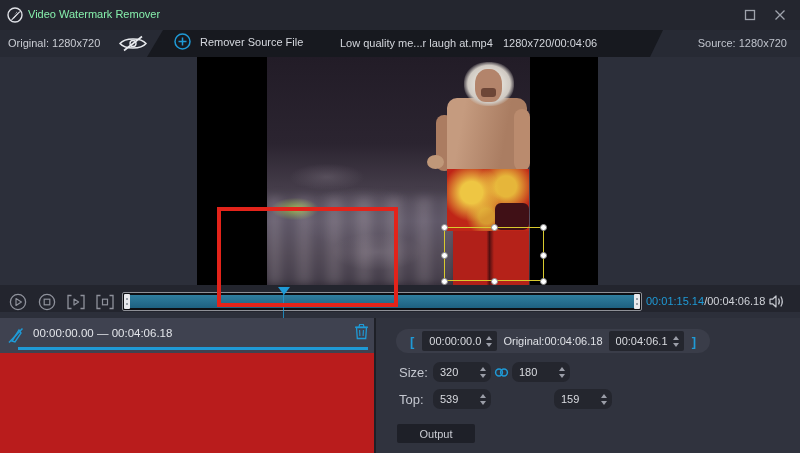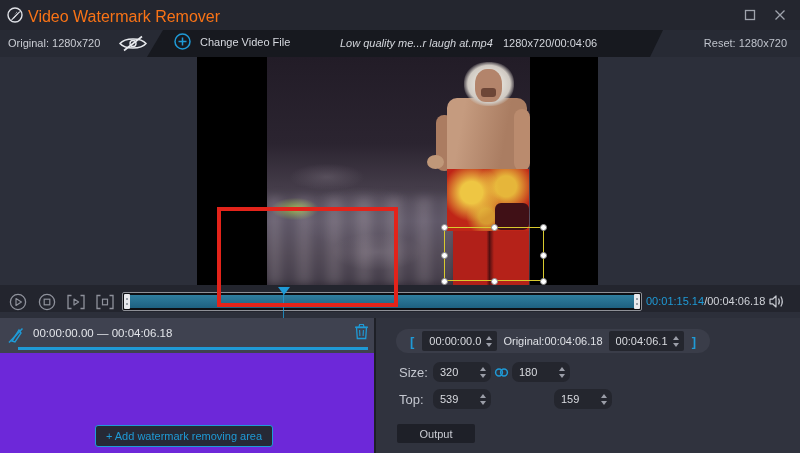--- a/index.html
+++ b/index.html
@@ -3,35 +3,35 @@
 <meta charset="utf-8">
 <style>
   * { margin:0; padding:0; box-sizing:border-box; }
   html,body { width:800px; height:453px; overflow:hidden; background:#2c2f3a;
     font-family:"Liberation Sans", sans-serif; -webkit-font-smoothing:antialiased; }
   #app { position:relative; width:800px; height:453px; }
 
   
   #titlebar { position:absolute; left:0; top:0; width:800px; height:30px; background:#24262f; }
   #logo { position:absolute; left:7px; top:7px; width:16px; height:16px; }
-  #win-title { position:absolute; left:28px; top:8px; font-size:16px; color:#f97316; }
+  #win-title { position:absolute; left:28px; top:8px; font-size:11px; color:#86efac; }
   .winbtn { position:absolute; top:7px; width:20px; height:16px; display:flex; align-items:center; justify-content:center; cursor:pointer; }
   #btn-max { left:740px; } #btn-close { left:770px; }
 
   
   #toolbar { position:absolute; left:0; top:30px; width:800px; height:27px; background:#17191f; }
   #tab-left { position:absolute; left:0; top:0; width:166px; height:27px; background:#272a34;
     clip-path:polygon(0 0,163px 0,147px 100%,0 100%); }
   #tab-right { position:absolute; left:650px; top:0; width:150px; height:27px; background:#272a34;
     clip-path:polygon(13px 0,100% 0,100% 100%,0 100%); }
   #original-label { position:absolute; left:8px; top:7px; font-size:11px; color:#c9ccd3;text-align:center; }
   #eye-icon { position:absolute; left:118px; top:4px; width:30px; height:19px; cursor:pointer; }
   #change-source { position:absolute; left:174px; top:3px; display:flex; align-items:center; gap:9px; cursor:pointer; }
   #change-source span { font-size:11px; color:#d6d9df; }
-  #file-name { position:absolute; left:340px; top:7px; font-size:11px; color:#d3d6dc;font-style:italic; }
+  #file-name { position:absolute; left:340px; top:7px; font-size:11px; color:#d3d6dc; }
   #file-info { position:absolute; left:489px; top:7px; font-size:11px; color:#d3d6dc;margin-left:14px; }
   #output-label { position:absolute; right:13px; top:7px; font-size:11px; color:#bfc3cc; }
 
   
   #preview { position:absolute; left:0; top:57px; width:800px; height:228px; background:#2c2f3a; }
   #video-frame { position:absolute; left:197px; top:0; width:401px; height:228px; background:#000; }
   #video-content { position:absolute; left:70px; top:0; width:263px; height:228px; overflow:hidden;
     background:
       radial-gradient(ellipse 34px 16px at 28px 152px, rgba(175,220,70,.95), rgba(175,220,70,0) 70%),
       radial-gradient(ellipse 60px 25px at 110px 195px, rgba(150,140,152,.45), rgba(0,0,0,0) 75%),
@@ -81,21 +81,21 @@
     background-image:radial-gradient(circle at 3px 5px,#9aa0a8 1px,rgba(0,0,0,0) 1.4px),radial-gradient(circle at 3px 10px,#9aa0a8 1px,rgba(0,0,0,0) 1.4px); cursor:ew-resize; }
   #handle-left { left:1px; } #handle-right { right:1px; }
   #playhead-tri { position:absolute; left:278px; top:2px; width:0; height:0;
     border-left:6px solid transparent; border-right:6px solid transparent; border-top:8px solid #1f9ad6; z-index:20; }
   #playhead-line { position:absolute; left:283px; top:8px; width:1px; height:25px; background:rgba(31,154,214,.8); z-index:20; }
   #timecode { position:absolute; left:646px; top:10px; font-size:11px; white-space:nowrap; }
   #timecode .cur { color:#1f9ad6; } #timecode .tot { color:#d0d3d9; }
   #volume-icon { position:absolute; left:768px; top:9px; cursor:pointer; }
 
   
-  #panel-left { position:absolute; left:0; top:318px; width:374px; height:135px; background:#6d28d9; }
+  #panel-left { position:absolute; left:0; top:318px; width:374px; height:135px; background:#b91c1c; }
   #panel-right { position:absolute; left:374px; top:318px; width:426px; height:135px; background:#30333e; border-left:2px solid #1e2027; }
   #segment-row { position:absolute; left:0; top:0; width:374px; height:35px; background:#3f4250; cursor:pointer; }
   #segment-brush { position:absolute; left:6px; top:7px; }
   #segment-range { position:absolute; left:33px; top:9px; font-size:11.5px; color:#e3e5ea; }
   #trash-icon { position:absolute; left:354px; top:5px; cursor:pointer; }
   #segment-underline { position:absolute; left:18px; top:29px; width:350px; height:3px; background:#1f9ad6; }
   #add-area-btn { position:absolute; left:95px; top:107px; width:178px; height:22px; background:#262935;
     border:1px solid #1f9ad6; border-radius:3px; color:#1f9ad6; font-size:11px;
     display:flex; align-items:center; justify-content:center; cursor:pointer; }
 
@@ -158,25 +158,25 @@
         <path d="M2 9.5 C7 3.5, 23 3.5, 28 9.5 C23 15.5, 7 15.5, 2 9.5 Z" fill="none" stroke="#e8eaee" stroke-width="1.5"></path>
         <circle cx="15" cy="9.5" r="3" fill="none" stroke="#e8eaee" stroke-width="1.4"></circle>
         <line x1="6" y1="16.5" x2="24" y2="2.5" stroke="#e8eaee" stroke-width="1.6"></line>
       </svg>
     </div>
     <div id="change-source">
       <svg width="17" height="17" viewBox="0 0 17 17">
         <circle cx="8.5" cy="8.5" r="7.5" fill="none" stroke="#1f9ad6" stroke-width="1.5"></circle>
         <path d="M8.5 4.5 V12.5 M4.5 8.5 H12.5" stroke="#1f9ad6" stroke-width="1.5"></path>
       </svg>
-      <span>Change Video File</span>
+      <span>Remover Source File</span>
     </div>
     <div id="file-name">Low quality me...r laugh at.mp4</div>
     <div id="file-info">1280x720/00:04:06</div>
-    <div id="output-label">Reset: 1280x720</div>
+    <div id="output-label">Source: 1280x720</div>
   </div>
 
   <div id="preview">
     <div id="video-frame">
       <div id="video-content">
         <div class="smear"></div>
         <div class="arm-l"></div>
         <div class="torso"></div>
         <div class="arm-r"></div>
         <div class="fist"></div>
@@ -261,21 +261,20 @@
           <path d="M2.5 4.5 H12.5 L11.7 15.5 H3.3 Z" fill="none" stroke="#1f9ad6" stroke-width="1.3"></path>
           <line x1="1" y1="4.2" x2="14" y2="4.2" stroke="#1f9ad6" stroke-width="1.3"></line>
           <path d="M5 4 L5.6 1.5 H9.4 L10 4" fill="none" stroke="#1f9ad6" stroke-width="1.2"></path>
           <line x1="5.6" y1="7" x2="5.9" y2="13" stroke="#1f9ad6" stroke-width="1.1"></line>
           <line x1="9.4" y1="7" x2="9.1" y2="13" stroke="#1f9ad6" stroke-width="1.1"></line>
         </svg>
       </div>
       <div id="segment-underline"></div>
     </div>
 
-    <div id="add-area-btn">+ Add watermark removing area</div>
   </div>
 
   <div id="panel-right">
     <div id="time-group">
       <span class="bracket">[</span>
       <div class="field t-field">
         <input value="00:00:00.00" style="">
         <div class="spin">
             <div class="up"></div>
             <div class="dn"></div>

